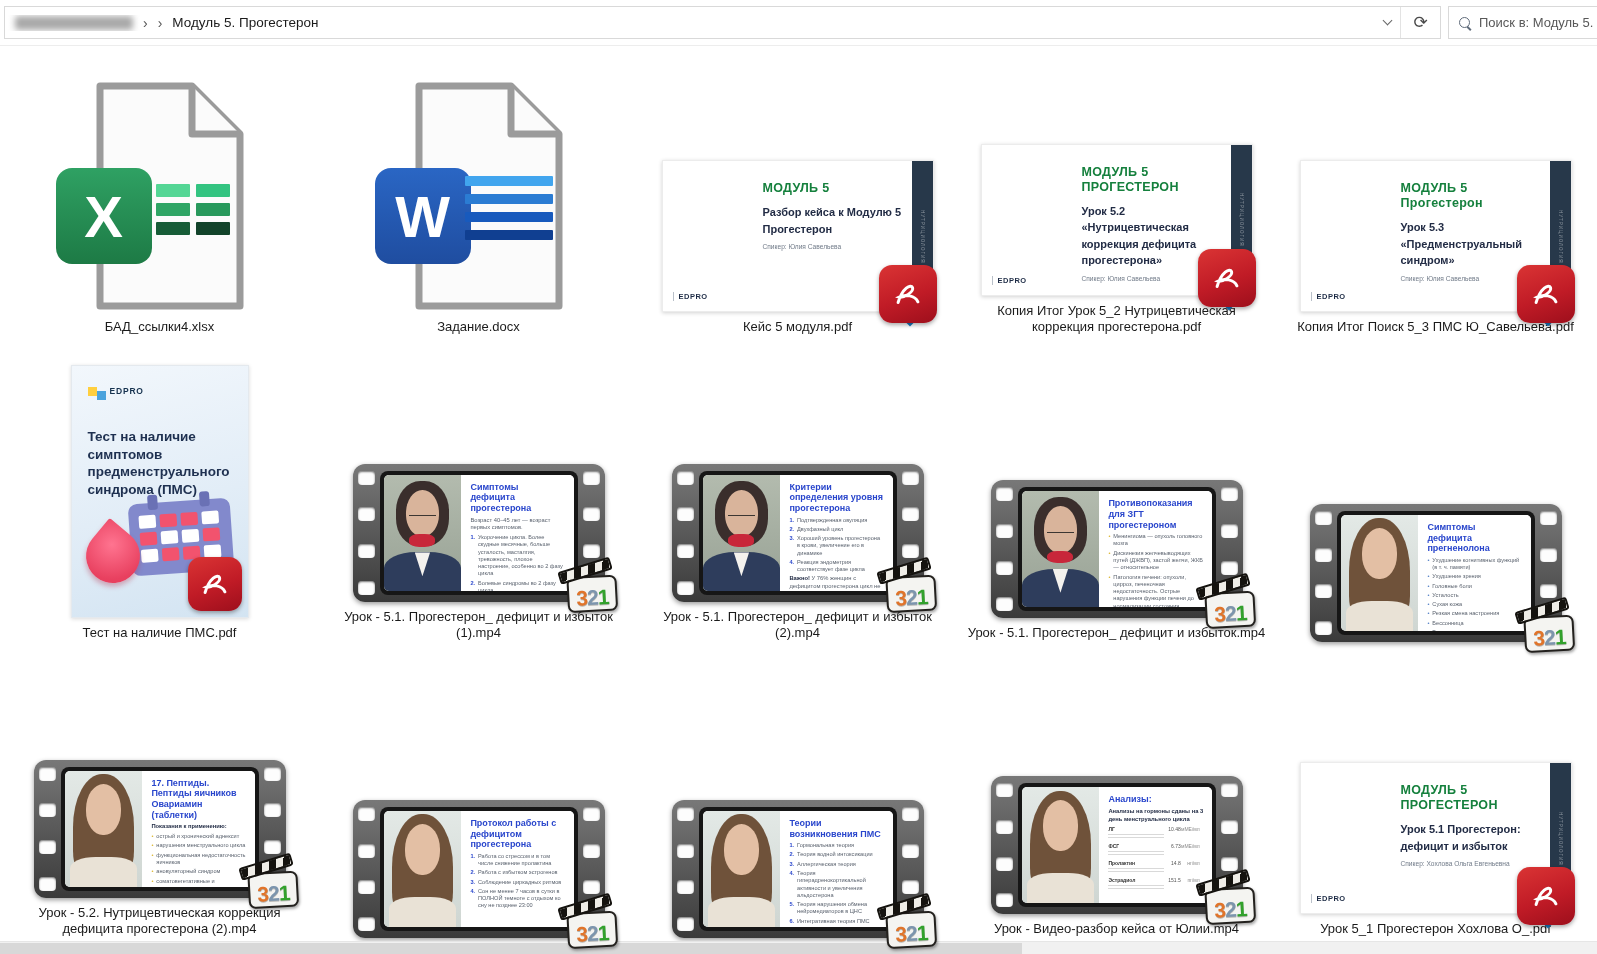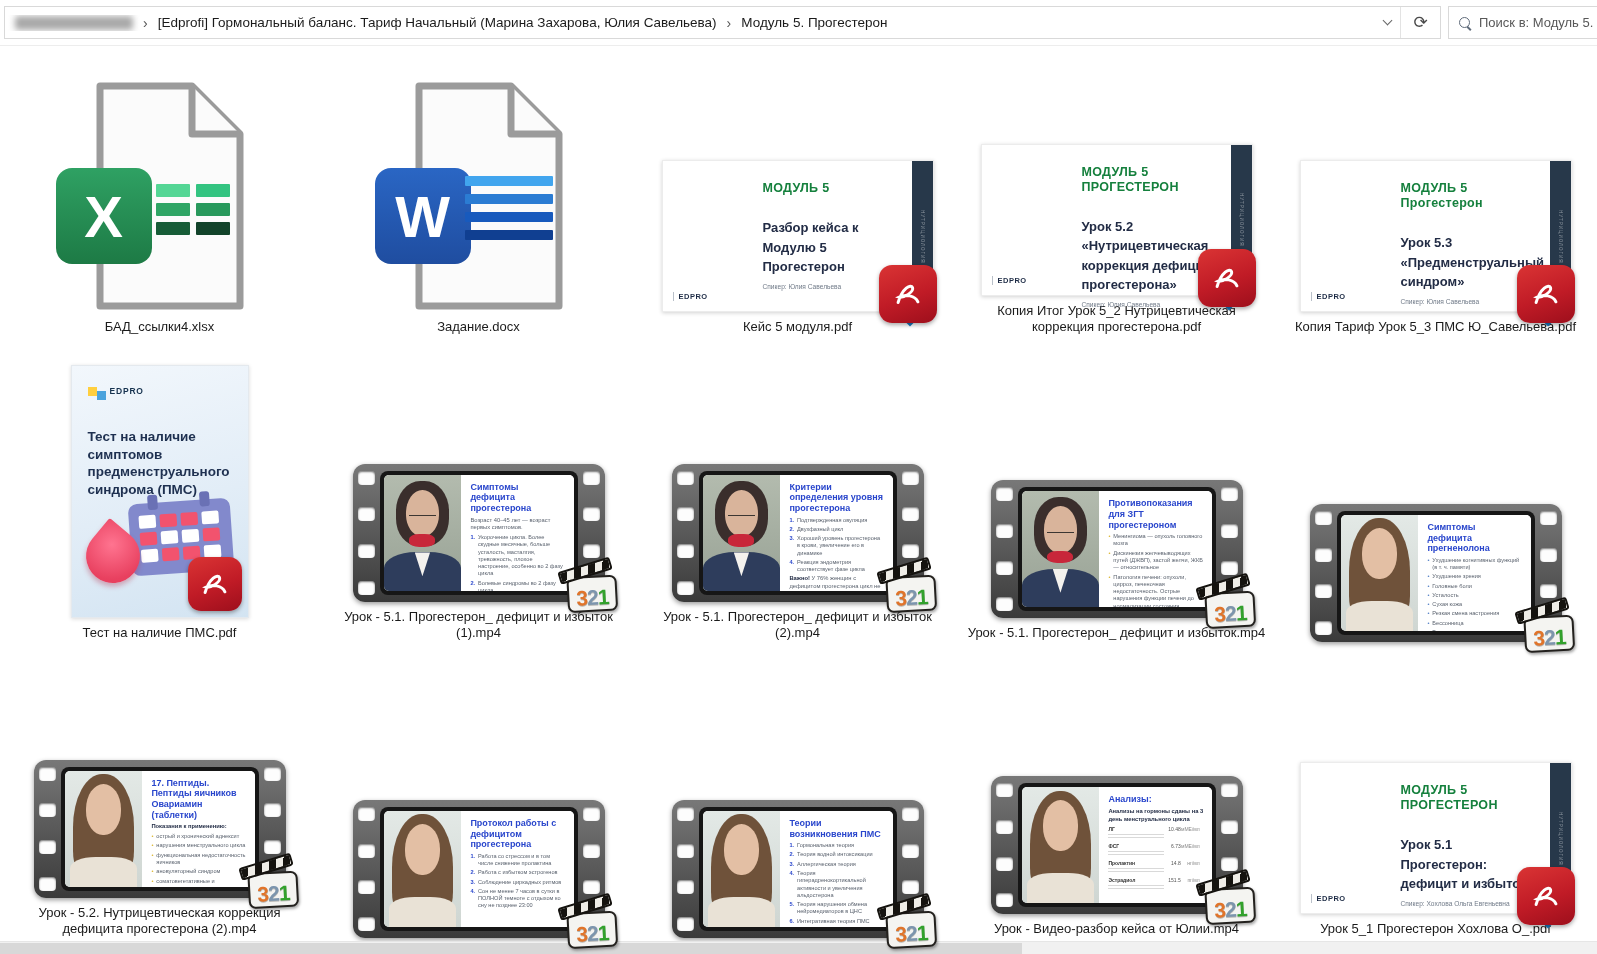--- a/index.html
+++ b/index.html
@@ -64,21 +64,21 @@
     position:relative; width:272px; height:152px; background:#fff;
     border:1px solid #ececec; box-shadow:0 1px 4px rgba(0,0,0,.18);
   }
   .pband { position:absolute; right:0; top:0; bottom:0; width:21px; background:#27384a; display:flex; align-items:center; justify-content:center; }
   .pband span { writing-mode:vertical-rl; font-size:4.5px; letter-spacing:1px; color:rgba(255,255,255,.45); }
   .pdeco-b, .pdeco-y { position:absolute; z-index:1; }
   .pdeco-b { width:26px; height:26px; background:#1879c0; right:10px; bottom:-10px; transform:rotate(45deg); }
   .pdeco-y { width:16px; height:16px; background:#ffc629; right:34px; bottom:-8px; transform:rotate(45deg); }
   .pcontent { position:absolute; left:100px; top:20px; right:30px; }
   .ptitle { color:#15803d; font-weight:bold; font-size:12.5px; line-height:1.2; letter-spacing:.3px; white-space:pre-line; }
-  .psub { margin-top:22px; font-weight:bold; font-size:13px; line-height:1.5; color:#222c45; }
+  .psub { margin-top:8px; font-weight:bold; font-size:11px; line-height:1.5; color:#222c45; }
   .pspeaker { margin-top:6px; font-size:6.6px; color:#707a88; }
   .pbrand { position:absolute; left:10px; bottom:10px; font-size:7.5px; font-weight:bold; color:#1d2b45; letter-spacing:.5px; border-left:1px solid #b9c0c9; padding-left:5px; }
 
   
   .pdfb {
     position:absolute; width:58px; height:58px; border-radius:13px; z-index:2;
     background:linear-gradient(160deg,#da3434 0%,#c01b26 55%,#9d0f1c 100%);
     box-shadow:0 2px 4px rgba(0,0,0,.35); display:flex; align-items:center; justify-content:center;
   }
   .pslide .pdfb { right:-4px; bottom:-12px; }
@@ -177,21 +177,20 @@
   .hthumb { position:absolute; left:0; top:1px; height:11px; width:64%; background:#d8d8d8; }
 </style>
 </head>
 <body>
 
 <div class="topbar">
   <div class="addrbox">
     <div class="crumbs">
       <span class="crumb-blur"></span>
       <span class="crumb-sep">›</span>
-      <span class="crumb">[Edprofi] Гормональный баланс. Тариф Начальный (Марина Захарова, Юлия Савельева)</span>
       <span class="crumb-sep">›</span>
       <span class="crumb">Модуль 5. Прогестерон</span>
     </div>
     <div class="addr-chevron">
         <i></i>
       </div>
     <div class="refresh-seg">
         <span>⟳</span>
       </div>
   </div>
@@ -301,21 +300,21 @@
             <div class="pspeaker">Спикер: Юлия Савельева</div>
           </div>
           <div class="pbrand">EDPRO</div>
           <div class="pdfb">
             <svg width="34" height="34" viewBox="0 0 24 24">
               <path d="M5 18 C 8 8, 14 4.5, 15.2 7.5 C 16.3 10.5, 9 15, 5.8 14.2 C 10 12, 17 13, 19 17.5" fill="none" stroke="#ffffff" stroke-width="2.1" stroke-linecap="round"></path>
             </svg>
           </div>
         </div>
       </div>
-      <div class="flabel">Копия Тариф Урок 5_3 ПМС Ю_Савельева.pdf</div>
+      <div class="flabel">Копия Итог Поиск 5_3 ПМС Ю_Савельева.pdf</div>
     </div>
     <div class="cell">
       <div class="tile">
         <div class="poster">
           <div class="plogo">
             <span class="sq-y"></span>
             <span class="sq-b"></span>
             <b>EDPRO</b>
           </div>
           <div class="ptext">Тест на наличие симптомов предменструального синдрома (ПМС)</div>

